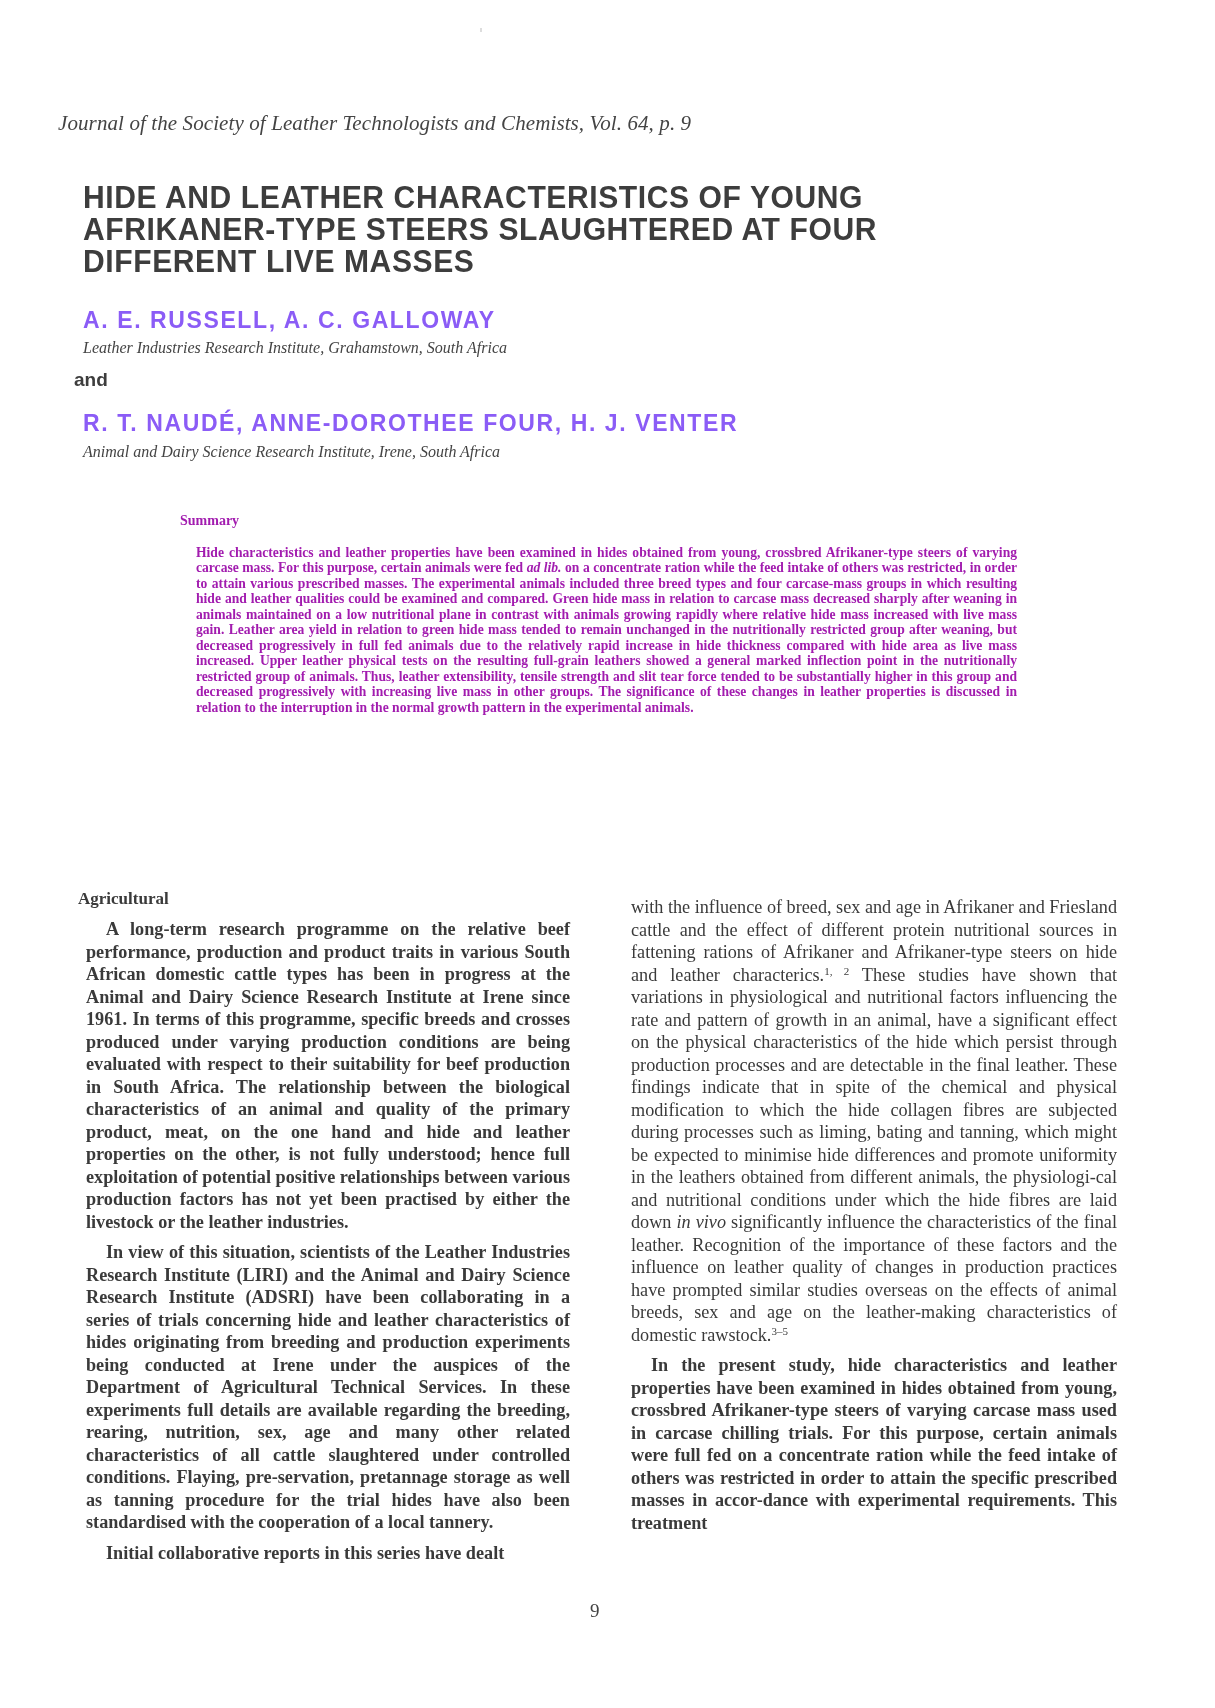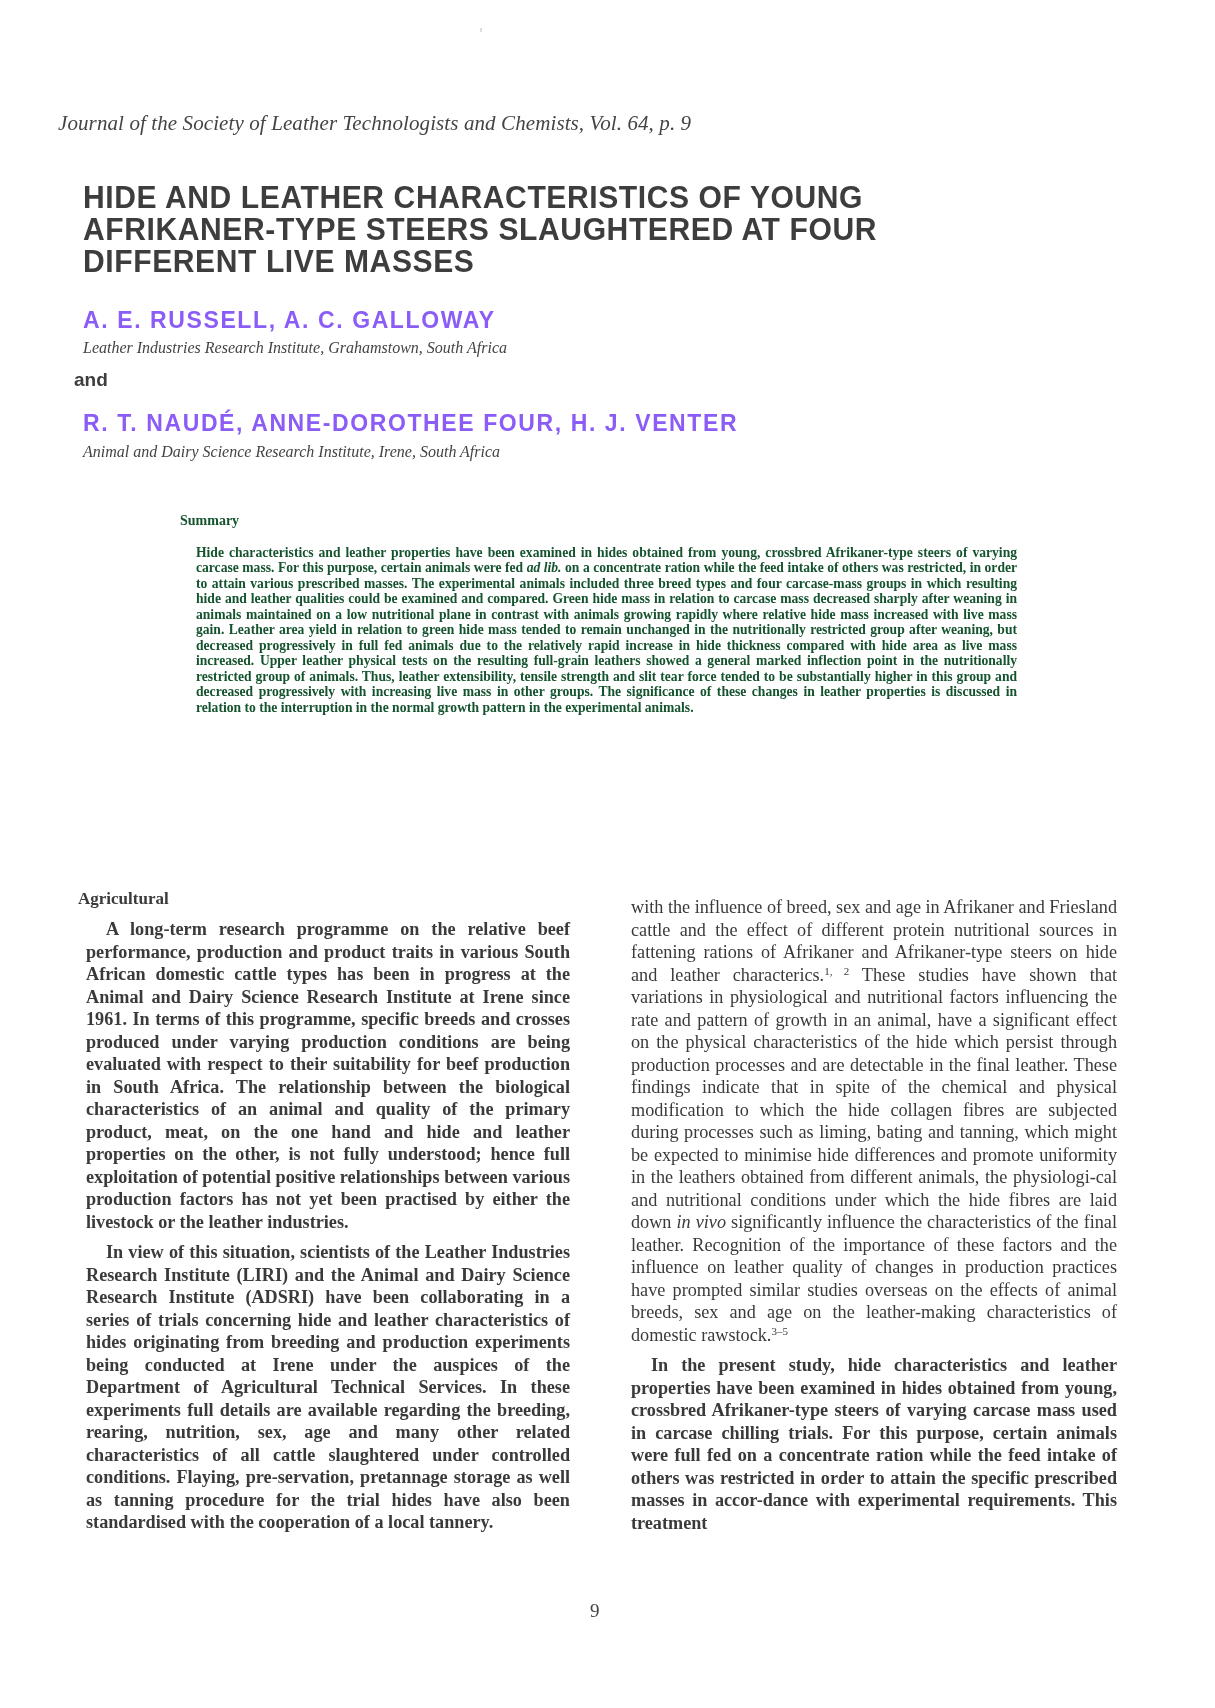--- a/index.html
+++ b/index.html
@@ -25,21 +25,21 @@
       position: absolute; left: 83px;
       font-family: "Liberation Serif", serif; font-style: italic;
       font-size: 16px; color: #444; white-space: nowrap;
     }
     .and {
       position: absolute; left: 74px; top: 369px;
       font-family: "Liberation Sans", sans-serif; font-weight: bold; font-size: 19px; color: #3d3d3d;
     }
     .summary {
       position: absolute; left: 180px; top: 513px; width: 853px;
-      font-family: "Liberation Serif", serif; font-size: 13.6px; line-height: 15.5px; color: #14532d;
+      font-family: "Liberation Serif", serif; font-size: 13.6px; line-height: 15.5px; color: #a21caf;
     }
     .summary .head { font-weight: bold; font-size: 14px; }
     .summary p { margin: 16px; text-align: justify; font-weight: bold; }
     .col {
       position: absolute; top: 888px; width: 500px;
       font-family: "Liberation Serif", serif; font-size: 18.2px; line-height: 22.5px; color: #3a3a3a;
     }
     .col.left { left: 78px; }
     .col.right { left: 623px; width: 502px; }
     .col p { margin: 8px; text-align: justify; }
@@ -73,20 +73,21 @@
 
 <div class="summary">
   <div class="head">Summary</div>
   <p><span>Hide characteristics and leather properties have been examined in hides obtained from young, crossbred Afrikaner-type steers of varying carcase mass. For this purpose, certain animals were fed </span><i>ad lib.</i><span> on a concentrate ration while the feed intake of others was restricted, in order to attain various prescribed masses. The experimental animals included three breed types and four carcase-mass groups in which resulting hide and leather qualities could be examined and compared. Green hide mass in relation to carcase mass decreased sharply after weaning in animals maintained on a low nutritional plane in contrast with animals growing rapidly where relative hide mass increased with live mass gain. Leather area yield in relation to green hide mass tended to remain unchanged in the nutritionally restricted group after weaning, but decreased progressively in full fed animals due to the relatively rapid increase in hide thickness compared with hide area as live mass increased. Upper leather physical tests on the resulting full-grain leathers showed a general marked inflection point in the nutritionally restricted group of animals. Thus, leather extensibility, tensile strength and slit tear force tended to be substantially higher in this group and decreased progressively with increasing live mass in other groups. The significance of these changes in leather properties is discussed in relation to the interruption in the normal growth pattern in the experimental animals.</span></p>
 </div>
 
 <div class="col left">
   <div class="sec-head">Agricultural</div>
   <p class="indent">A long-term research programme on the relative beef performance, production and product traits in various South African domestic cattle types has been in progress at the Animal and Dairy Science Research Institute at Irene since 1961. In terms of this programme, specific breeds and crosses produced under varying production conditions are being evaluated with respect to their suitability for beef production in South Africa. The relationship between the biological characteristics of an animal and quality of the primary product, meat, on the one hand and hide and leather properties on the other, is not fully understood; hence full exploitation of potential positive relationships between various production factors has not yet been practised by either the livestock or the leather industries.</p>
   <p class="indent">In view of this situation, scientists of the Leather Industries Research Institute (LIRI) and the Animal and Dairy Science Research Institute (ADSRI) have been collaborating in a series of trials concerning hide and leather characteristics of hides originating from breeding and production experiments being conducted at Irene under the auspices of the Department of Agricultural Technical Services. In these experiments full details are available regarding the breeding, rearing, nutrition, sex, age and many other related characteristics of all cattle slaughtered under controlled conditions. Flaying, pre-servation, pretannage storage as well as tanning procedure for the trial hides have also been standardised with the cooperation of a local tannery.</p>
+  <p class="indent">Initial collaborative reports in this series have dealt</p>
 </div>
 
 <div class="col right">
   <p><span>with the influence of breed, sex and age in Afrikaner and Friesland cattle and the effect of different protein nutritional sources in fattening rations of Afrikaner and Afrikaner-type steers on hide and leather characterics.</span><sup>1, 2</sup><span> These studies have shown that variations in physiological and nutritional factors influencing the rate and pattern of growth in an animal, have a significant effect on the physical characteristics of the hide which persist through production processes and are detectable in the final leather. These findings indicate that in spite of the chemical and physical modification to which the hide collagen fibres are subjected during processes such as liming, bating and tanning, which might be expected to minimise hide differences and promote uniformity in the leathers obtained from different animals, the physiologi-cal and nutritional conditions under which the hide fibres are laid down </span><i>in vivo</i><span> significantly influence the characteristics of the final leather. Recognition of the importance of these factors and the influence on leather quality of changes in production practices have prompted similar studies overseas on the effects of animal breeds, sex and age on the leather-making characteristics of domestic rawstock.</span><sup>3–5</sup></p>
   <p class="indent">In the present study, hide characteristics and leather properties have been examined in hides obtained from young, crossbred Afrikaner-type steers of varying carcase mass used in carcase chilling trials. For this purpose, certain animals were full fed on a concentrate ration while the feed intake of others was restricted in order to attain the specific prescribed masses in accor-dance with experimental requirements. This treatment</p>
 </div>
 
 <div class="pagenum">9</div>
 
 </body></html>

